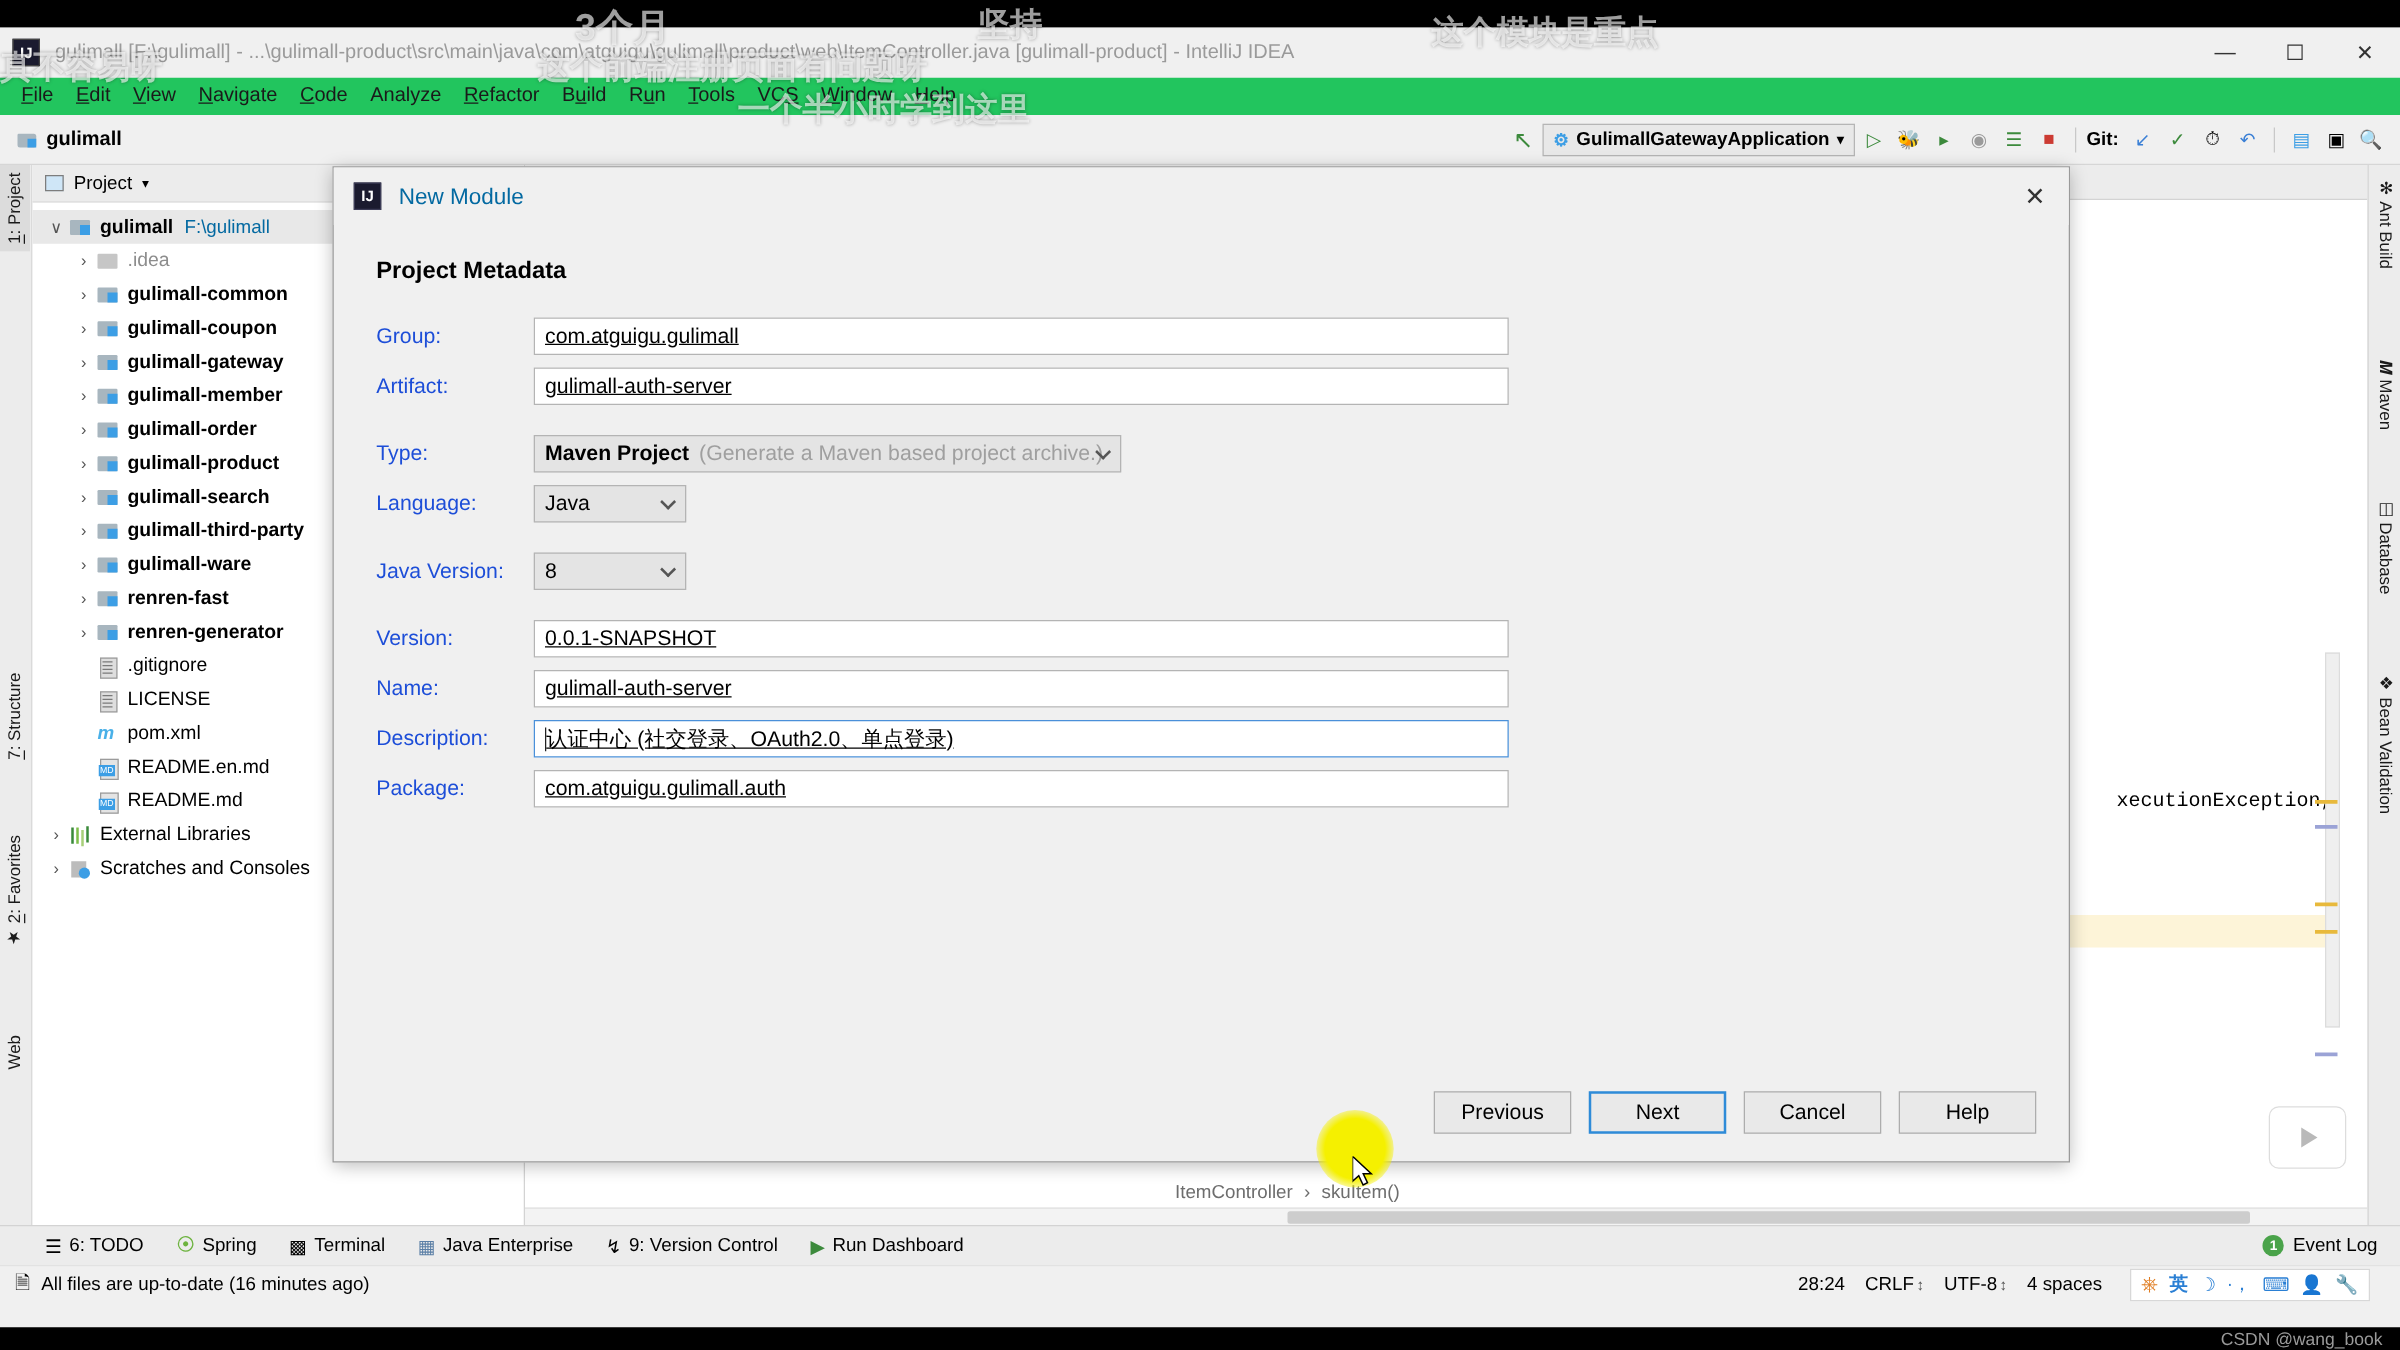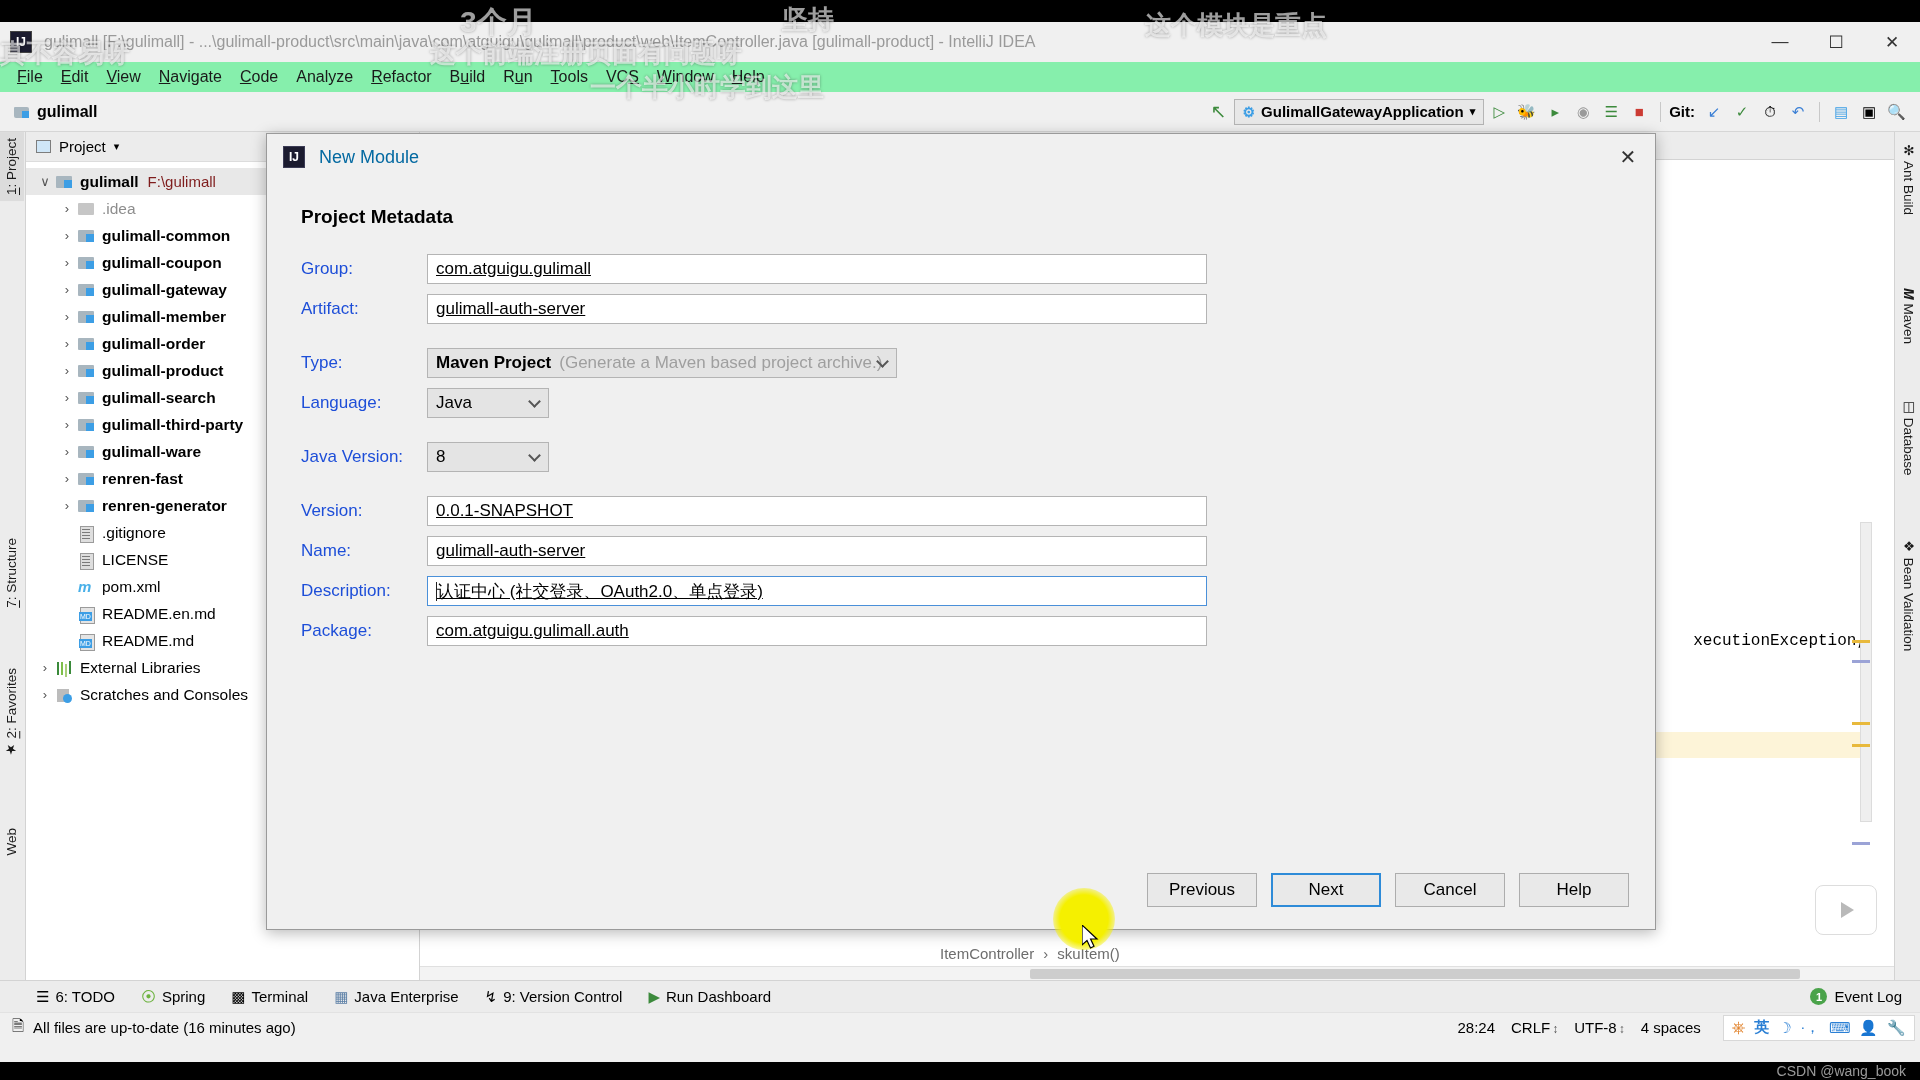--- a/index.html
+++ b/index.html
@@ -25,21 +25,21 @@
     font-family:"Liberation Sans",sans-serif;
   }
   .title-text{
     margin-left:12px;font-size:16px;color:#9a9a9a;white-space:nowrap;overflow:hidden;
   }
   .win-controls{ position:absolute; right:0; top:0; height:40px; display:flex; }
   .win-btn{ width:56px;height:40px;display:flex;align-items:center;justify-content:center;
             font-size:17px;color:#333; }
 
   
-  .menubar{ height:30px; display:flex; align-items:center; padding-left:8px; background:#86efac;}
+  .menubar{ height:30px; display:flex; align-items:center; padding-left:8px; background:#22c55e;}
   .menu-item{ padding:3px 9px; font-size:16px; color:#1a1a1a; white-space:nowrap;}
   .menu-item u{ text-decoration:underline; }
 
   
   .toolbar{ height:40px; display:flex; align-items:center; background:#f0f0f0; padding-left:8px;
             border-bottom:1px solid #d6d6d6; }
   .tb-proj{ display:flex;align-items:center;gap:7px;font-size:16px;font-weight:bold;margin-left:6px;}
   .folder-ico{ width:16px;height:13px;position:relative;display:inline-block; }
   .folder-ico::before{content:"";position:absolute;left:0;top:2px;width:15px;height:11px;
       background:#a8b6bf;border-radius:1px 2px 2px 2px;}
@@ -91,21 +91,21 @@
   .mico.md::after{content:"MD";position:absolute;left:1px;bottom:0;background:#3c9ee5;color:#fff;
       font-size:7px;line-height:7px;padding:1px 1px;font-family:"Liberation Sans",sans-serif;}
   .mico.pom{ color:#49b0e8;font-style:italic;font-weight:bold;font-size:15px;line-height:14px;}
   .mico.lib{ }
   .mico.lib::before{content:"";position:absolute;left:1px;top:1px;width:2px;height:13px;background:#3a8a3a;
      box-shadow:4px 0 0 #7ebf4a, 8px 2px 0 #a8cf7a, 12px -1px 0 #3a8a3a;}
   .mico.scr::before{content:"";position:absolute;left:1px;top:1px;width:12px;height:13px;background:#bcbcbc;}
   .mico.scr::after{content:"";position:absolute;left:7px;top:6px;width:9px;height:9px;border-radius:50%;background:#3c9ee5;}
   .tname{ font-weight:bold; }
   .tname.dim{ font-weight:normal;color:#8d8d8d;}
-  .tpath{ color:#7f1d1d;font-weight:normal;margin-left:9px;font-size:15px;}
+  .tpath{ color:#0369a1;font-weight:normal;margin-left:9px;font-size:15px;}
   .tname.normal{font-weight:normal;}
 
   
   .editor{ flex:1; background:#fff; position:relative; overflow:hidden;}
   .etabs{height:28px;background:#ececec;border-bottom:1px solid #d3d3d3;}
   .ecode{ position:absolute;right:0;top:28px;font-family:"Liberation Mono",monospace;font-size:16px;}
   .escroll{ position:absolute; right:22px; top:390px; width:12px;height:300px;background:#efefef;border:1px solid #dcdcdc;}
   .emark{position:absolute;right:24px;width:18px;height:3px;}
   .hl-band{position:absolute;right:22px;width:290px;height:26px;background:#fdf4d8;}
 
@@ -128,21 +128,21 @@
   .bb-item{display:flex;align-items:center;gap:6px;white-space:nowrap;}
   .bb-right{margin-left:auto;display:flex;align-items:center;gap:7px;padding-right:18px;}
   .evt-badge{width:17px;height:17px;border-radius:50%;background:#4aa34a;color:#fff;font-size:11px;
      display:flex;align-items:center;justify-content:center;font-weight:bold;}
 
   
   .statusbar{
     height:30px;background:#f0f0f0;display:flex;align-items:center;padding-left:12px;
     font-size:15px;border-top:1px solid #e2e2e2;
   }
-  .sb-right{margin-left:auto;display:flex;align-items:center;gap:16px;padding-right:5px;}
+  .sb-right{margin-left:auto;display:flex;align-items:center;gap:16px;padding-right:24px;}
   .sb-ime{display:flex;align-items:center;gap:9px;background:#fff;border:1px solid #d8d8d8;
           height:26px;padding:0 8px;margin-left:6px;}
   .spin::after{content:"\2195";font-size:12px;margin-left:2px;color:#555;}
 
   
   .blackbar{position:absolute;left:0;bottom:0;width:1920px;height:18px;background:#000;}
   .csdn{position:absolute;right:14px;bottom:1px;color:#9a9a9a;font-size:14px;}
   .topblack{position:absolute;left:0;top:0;width:1920px;height:22px;background:#000;}
 
   

